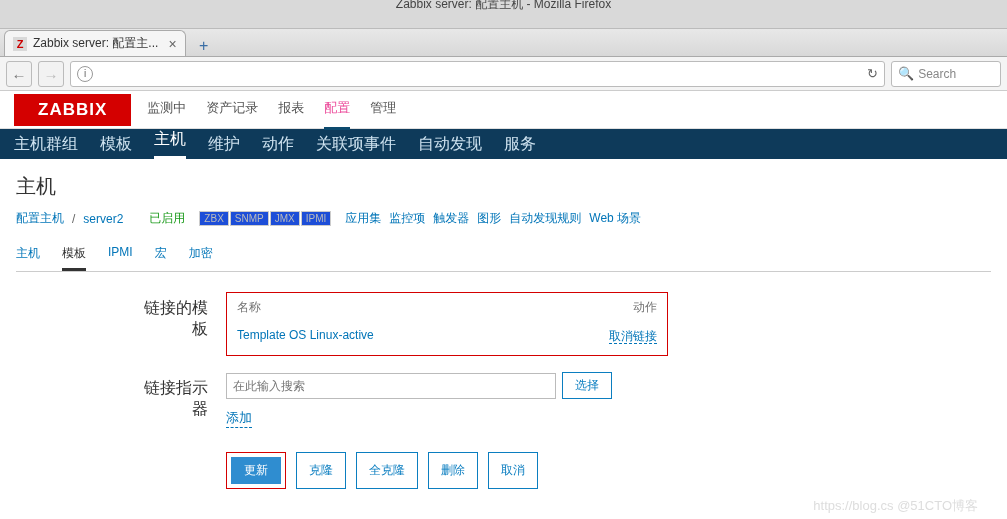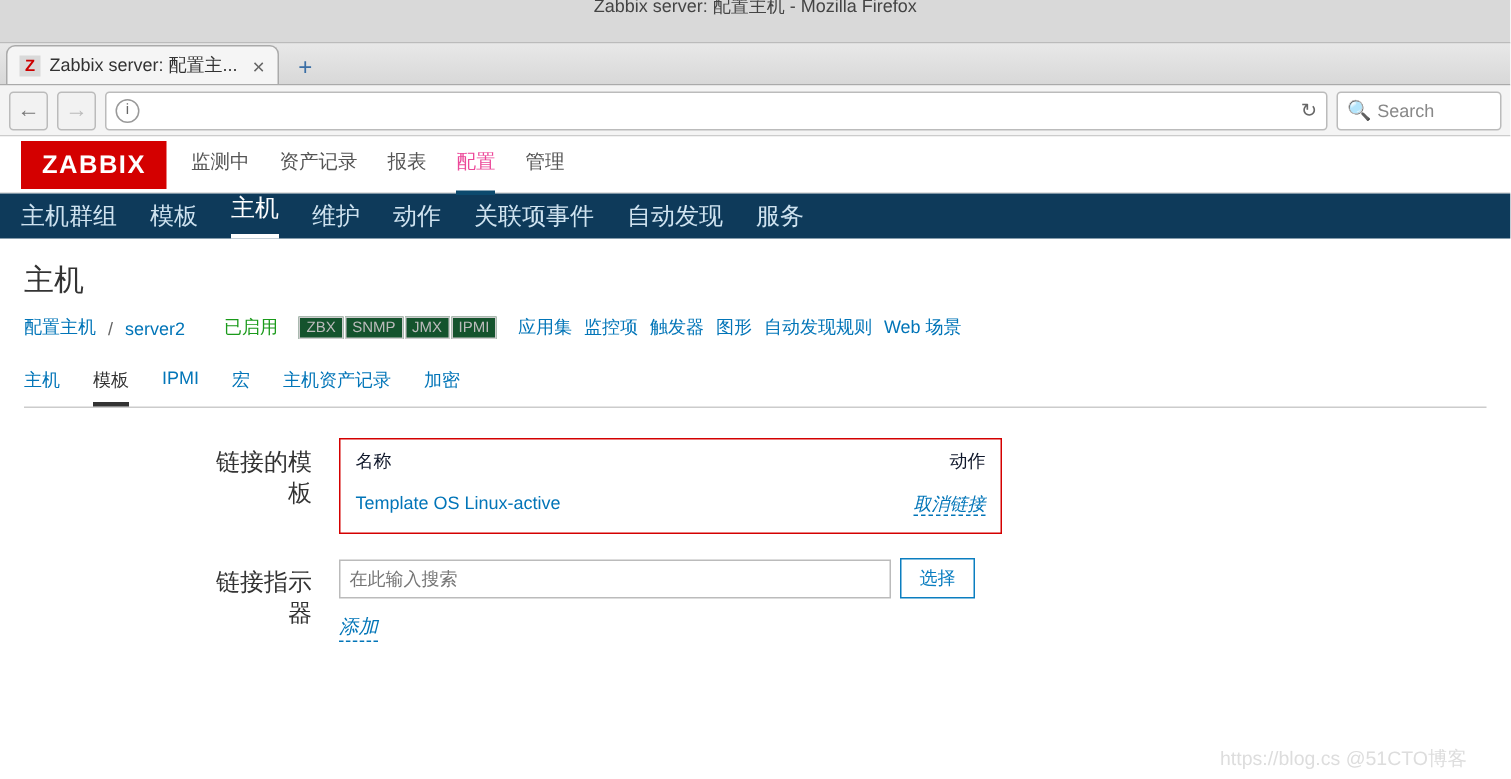--- a/index.html
+++ b/index.html
@@ -18,58 +18,58 @@
 .urlbox { flex: 1; display: flex; align-items: center; border: 1px solid #bbb; border-radius: 3px; background: #fff; height: 26px; padding: 0 6px; }
 .urlbox .info-i { width: 16px; height: 16px; border: 1px solid #999; border-radius: 50%; font-size: 10px; color: #666; display: flex; align-items: center; justify-content: center; margin-right: 6px; }
 .urlbox .url-text { font-size: 13px; color: #333; }
 .urlbox .url-text .grey { color: #999; }
 .reload { margin-left: 4px; color: #666; }
 .searchbox { width: 110px; display: flex; align-items: center; border: 1px solid #bbb; border-radius: 3px; background: #fff; height: 26px; padding: 0 6px; font-size: 12px; color: #888; }
 .searchbox .mag { margin-right: 4px; font-size: 13px; color: #888; }
 
 
 .zbx-header { background: #fff; display: flex; align-items: center; height: 38px; border-bottom: 1px solid #e0e0e0; }
-.zbx-logo { background: #d40000; color: #fff; font-weight: bold; letter-spacing: 1px; font-size: 17px; padding: 6px 14px; margin: 0 16px 0 14px; }
+.zbx-logo { background: #d40000; color: #fff; font-weight: bold; letter-spacing: 1px; font-size: 17px; padding: 6px 24px; margin: 0 16px 0 14px; }
 .zbx-menu { display: flex; gap: 20px; }
 .zbx-menu a { color: #555; text-decoration: none; font-size: 13px; padding: 10px 0; display: block; }
 .zbx-menu a.active { color: #ec4899; border-bottom: 3px solid #0c4a6e; }
 
 
 .subnav { background: #0e3a5a; height: 30px; display: flex; align-items: center; padding-left: 14px; gap: 22px; }
 .subnav a { color: #cfe3f0; text-decoration: none; font-size: 16px; }
 .subnav a.active { color: #fff; border-bottom: 3px solid #fff; padding-bottom: 6px; }
 
 .page-body { padding: 10px 16px; }
 .page-title { font-size: 20px; color: #333; margin: 4px 0 10px; font-weight: normal; }
 
 .crumbs { display: flex; align-items: center; gap: 8px; font-size: 12px; flex-wrap: wrap; }
 .crumbs .link { color: #0275b8; text-decoration: none; }
 .crumbs .slash { color: #666; }
 .crumbs .enabled { color: #1a9a1a; }
 .badges { display: flex; gap: 1px; margin: 0 6px; }
-.badge { border: 1px solid #ccc; font-size: 10px; padding: 1px 4px; color: #bbb; background: #14532d; }
+.badge { border: 1px solid #ccc; font-size: 10px; padding: 1px 4px; color: #bbb; background: #1d4ed8; }
 
 .tabs2 { border-bottom: 1px solid #ccc; margin-top: 12px; display: flex; gap: 22px; font-size: 12px; }
 .tabs2 a { color: #0275b8; text-decoration: none; padding: 6px 0; }
 .tabs2 a.active { color: #333; border-bottom: 3px solid #333; }
 
 .form { margin-top: 20px; padding-left: 120px; }
 .row { display: flex; align-items: flex-start; margin-bottom: 16px; }
 .label { width: 90px; text-align: right; color: #333; font-size: 16px; padding-top: 6px; padding-right: 18px; }
 .box-outlined { border: 1px solid #d40000; padding: 0; }
 .tpl-table { width: 440px; font-size: 12px; }
-.tpl-table .hdr { display: flex; color: #0f172a; padding: 6px 10px; }
+.tpl-table .hdr { display: flex; color: #737373; padding: 6px 10px; }
 .tpl-table .hdr .c1 { flex: 1; }
 .tpl-table .body { display: flex; padding: 6px 10px 10px; }
 .tpl-table .body .c1 { flex: 1; }
 .tpl-table .body a { color: #0275b8; text-decoration: none; }
-.link-dash { border-bottom: 1px dashed #0275b8; color: #0275b8; text-decoration: none; font-style: italic; }
+.link-dash { border-bottom: 1px dashed #0275b8; color: #0275b8; text-decoration: none; }
 
 .picker { display: flex; gap: 6px; align-items: center; }
-.txt { width: 368px; height: 24px; border: 1px solid #bbb; padding: 12px 6px; font-size: 12px; color: #888; }
+.txt { width: 330px; height: 24px; border: 1px solid #bbb; padding: 12px 6px; font-size: 12px; color: #888; }
 .btn { border: 1px solid #0b7ec0; background: #fff; color: #0b7ec0; font-size: 12px; padding: 4px 12px; cursor: pointer; }
 .btn.primary { background: #2f8dd0; color: #fff; border-color: #2f8dd0; }
 .btn-row { display: flex; gap: 10px; margin-top: 8px; padding-left: 0; }
 .btn-wrap-red { border: 1px solid #d40000; padding: 4px; }
 
 .addlink { margin-top: 10px; display: inline-block; }
 
 .watermark { position: fixed; bottom: 4px; right: 29px; color: #ddd; font-size: 13px; }
 </style>
 </head>
@@ -143,21 +143,20 @@
     <a class="link">图形</a>
     <a class="link">自动发现规则</a>
     <a class="link">Web 场景</a>
   </div>
 
   <div class="tabs2">
     <a>主机</a>
     <a class="active">模板</a>
     <a>IPMI</a>
     <a>宏</a>
-    <a>主机资产记录</a>
     <a>加密</a>
   </div>
 
   <div class="form">
 
     <div class="row">
       <div class="label">链接的模板</div>
       <div class="box-outlined">
         <div class="tpl-table">
           <div class="hdr">
@@ -178,18 +177,27 @@
         <div class="picker">
           <input class="txt" placeholder="在此输入搜索" style="">
           <button class="btn">选择</button>
         </div>
         <a class="link-dash addlink">添加</a>
       </div>
     </div>
 
     <div class="row">
       <div class="label"></div>
+      <div class="btn-row">
+        <span class="btn-wrap-red">
+          <button class="btn primary">更新</button>
+        </span>
+        <button class="btn">克隆</button>
+        <button class="btn">全克隆</button>
+        <button class="btn">删除</button>
+        <button class="btn">取消</button>
+      </div>
     </div>
 
   </div>
 </div>
 
 <div class="watermark">https://blog.cs   @51CTO博客</div>
 
 </body></html>

